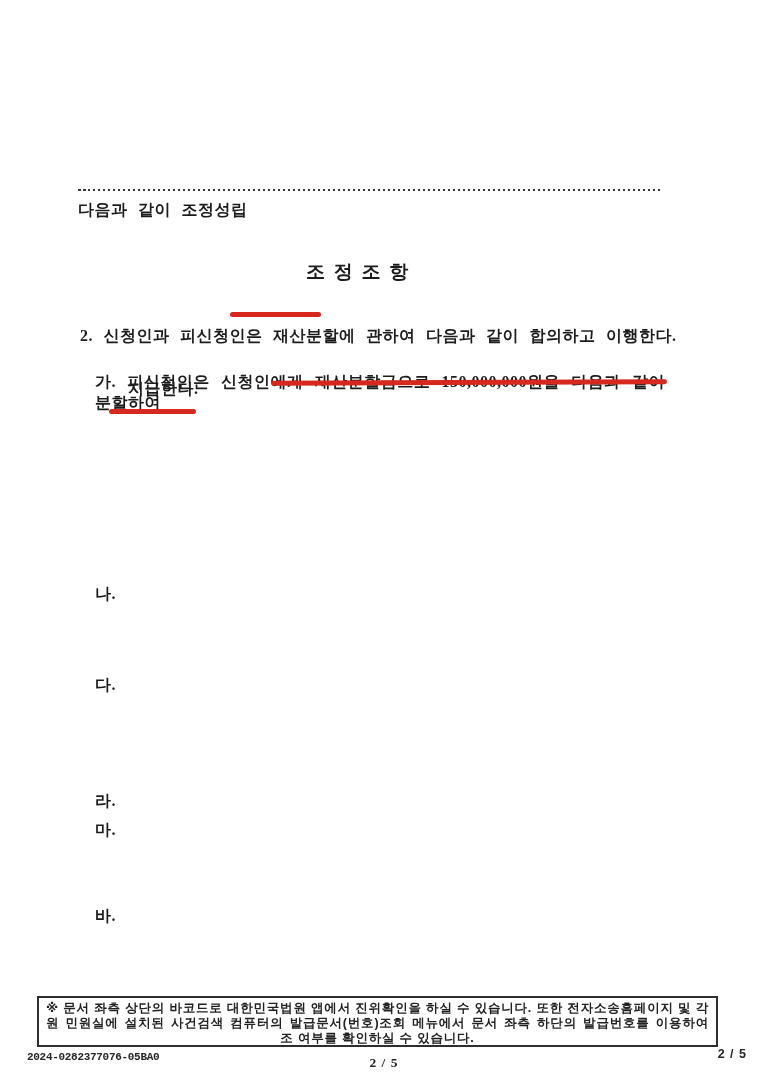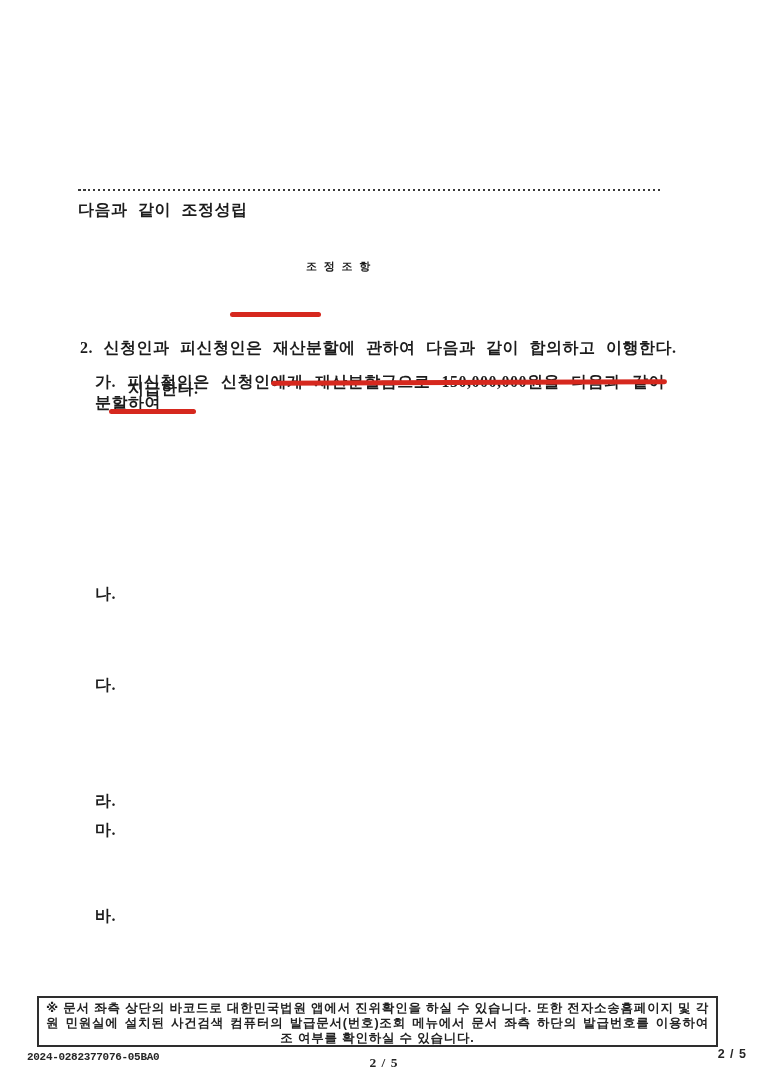--- a/index.html
+++ b/index.html
@@ -23,26 +23,26 @@
   }
   .dashed-sep {
     position: absolute;
     left: 78px; top: 189px;
     width: 584px; height: 2px;
     background: repeating-linear-gradient(90deg, #3a3a3a 0 2.5px, transparent 2.5px 5px);
   }
   .intro { left: 78px; top: 200px; }
   .section-title {
     left: 306px; top: 259px;
-    font-size: 11px;
+    font-size: 19px;
     word-spacing: 2px;
     letter-spacing: 1px;
   }
   .clause-1 { left: 80px; top: 291px; }
-  .clause-2 { left: 80px; top: 338px; }
+  .clause-2 { left: 80px; top: 326px; }
   .clause-2a-l1 {
     left: 95px; top: 372px;
     width: 570px;
     white-space: normal;
     text-align: justify;
     text-align-last: justify;
   }
   .clause-2a-l2 { left: 128px; top: 379px; }
   .red-underline {
     position: absolute;

